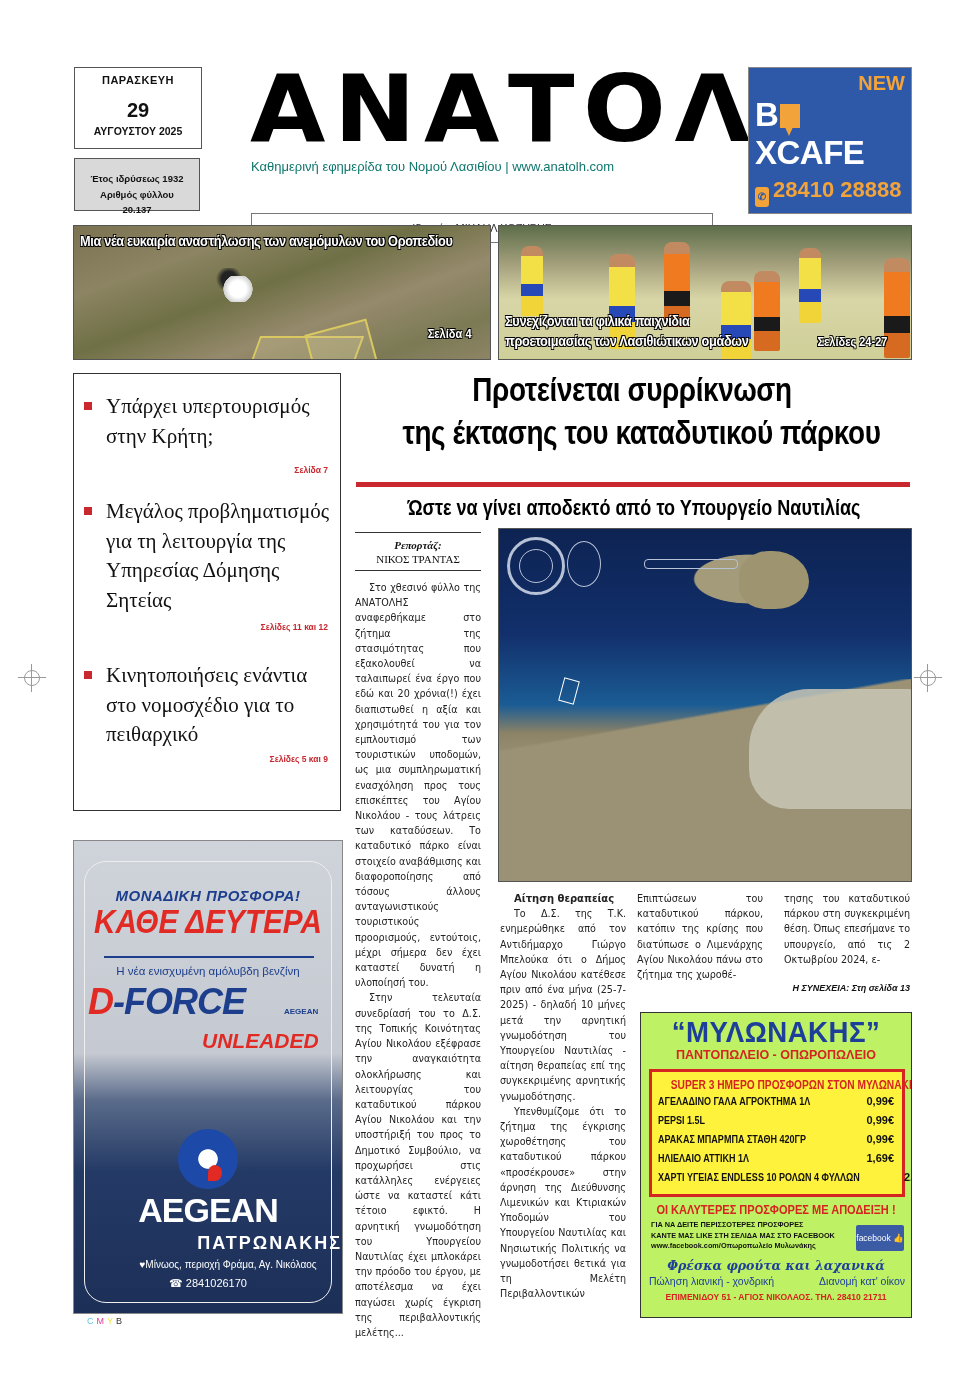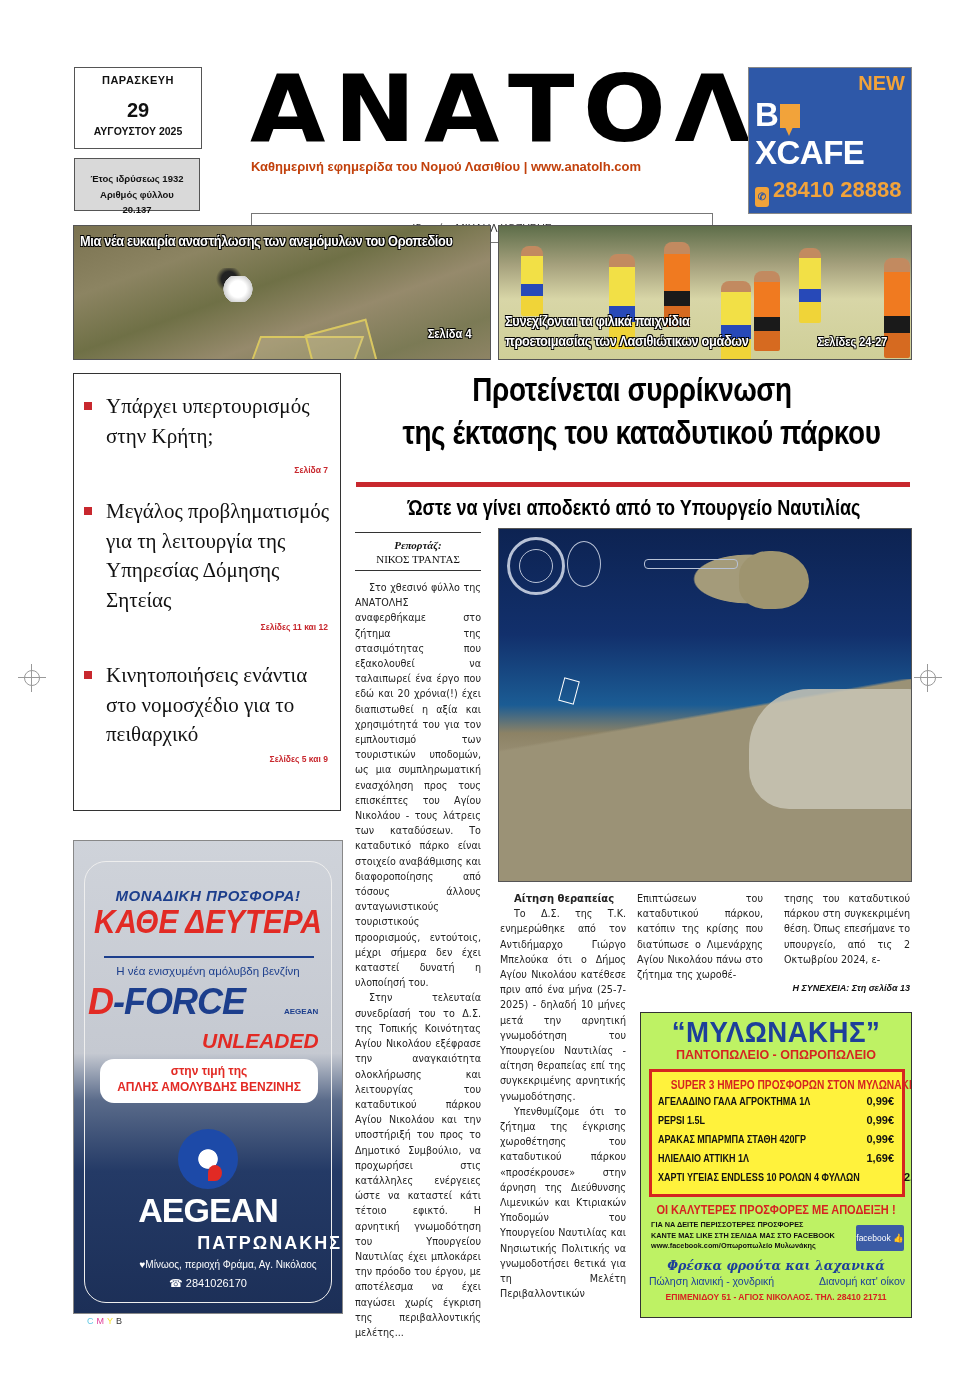--- a/index.html
+++ b/index.html
@@ -8,21 +8,21 @@
 
   
   .date-box { left: 74px; top: 67px; width: 126px; height: 80px; border: 1px solid #555; text-align: center; background: #fff; }
   .date-box .dow { font-weight: bold; font-size: 11px; margin-top: 6px; letter-spacing: 0.5px; }
   .date-box .day { font-weight: bold; font-size: 20px; margin-top: 13px; }
   .date-box .month { font-weight: bold; font-size: 10.5px; margin-top: 3px; }
   .info-box { left: 74px; top: 158px; width: 126px; height: 53px; border: 1px solid #555; background: #d9d9d9; text-align: center; font-size: 9.5px; font-weight: bold; line-height: 15.5px; padding-top: 12px; box-sizing: border-box; }
 
   
   .masthead-title { left: 250px; top: 62px; width: 470px; height: 96px; font-family: "DejaVu Sans", sans-serif; font-weight: bold; font-size: 92px; line-height: 96px; letter-spacing: 8px; text-align: center; color: #000; transform: scaleX(1.06); transform-origin: left; }
-  .masthead-sub { left: 251px; top: 159px; width: 470px; font-weight: bold; font-size: 13px; color: #c2410c; white-space: nowrap; }
+  .masthead-sub { left: 251px; top: 159px; width: 470px; font-weight: normal; font-size: 13px; color: #0f766e; white-space: nowrap; }
   .founder-box { left: 251px; top: 183px; width: 460px; height: 28px; border: 1px solid #777; text-align: center; font-size: 11px; line-height: 28px; color: #333; margin-top: 30px; }
 
   
   .ad-boxcafe { left: 748px; top: 67px; width: 162px; height: 145px; background: #2e58a8; border: 1px solid #888; overflow: hidden; }
   .ad-boxcafe .new { position: absolute; right: 6px; top: 4px; color: #f2a33a; font-weight: bold; font-size: 20px; margin-left: 39px; }
   .ad-boxcafe .brand { position: absolute; left: 6px; top: 28px; color: #fff; font-weight: bold; font-size: 33px; letter-spacing: -0.5px; }
   .ad-boxcafe .brand .o-box { display: inline-block; width: 20px; height: 24px; background: #f2a33a; vertical-align: -2px; margin: 0 2px; position: relative; }
   .ad-boxcafe .brand .o-box:after { content: ""; position: absolute; left: 5px; bottom: -8px; border-left: 4px solid transparent; border-right: 4px solid transparent; border-top: 9px solid #f2a33a; }
   .ad-boxcafe .phone { position: absolute; left: 6px; bottom: 6px; color: #f2a33a; font-weight: bold; font-size: 22px; white-space: nowrap; }
   .ad-boxcafe .phone .ph-icon { display: inline-block; width: 14px; height: 20px; background: #f2a33a; border-radius: 3px; vertical-align: -3px; margin-right: 4px; color: #2e58a8; font-size: 10px; text-align: center; line-height: 20px; }
@@ -233,24 +233,20 @@
 
 <div class="abs ad-aegean">
   <div class="frame"></div>
   <div class="t1">ΜΟΝΑΔΙΚΗ ΠΡΟΣΦΟΡΑ!</div>
   <div class="t2">ΚΑΘΕ ΔΕΥΤΕΡΑ</div>
   <div class="rule"></div>
   <div class="t3">Η νέα ενισχυμένη αμόλυβδη βενζίνη</div>
   <div class="dforce"><span class="d">D</span><span>-FORCE</span></div>
   <div class="mini-logo">AEGEAN</div>
   <div class="unleaded">UNLEADED</div>
-  <div class="pill">
-    <div class="p1">στην τιμή της</div>
-    <div class="p2">ΑΠΛΗΣ ΑΜΟΛΥΒΔΗΣ ΒΕΝΖΙΝΗΣ</div>
-  </div>
   <div class="logo">
       <div class="drop"></div>
     </div>
   <div class="aegean">AEGEAN</div>
   <div class="patron">ΠΑΤΡΩΝΑΚΗΣ</div>
   <div class="addr">♥Μίνωος, περιοχή Φράμα, Αγ. Νικόλαος</div>
   <div class="tel">☎ 2841026170</div>
 </div>
 
 <div class="abs cmyb">

